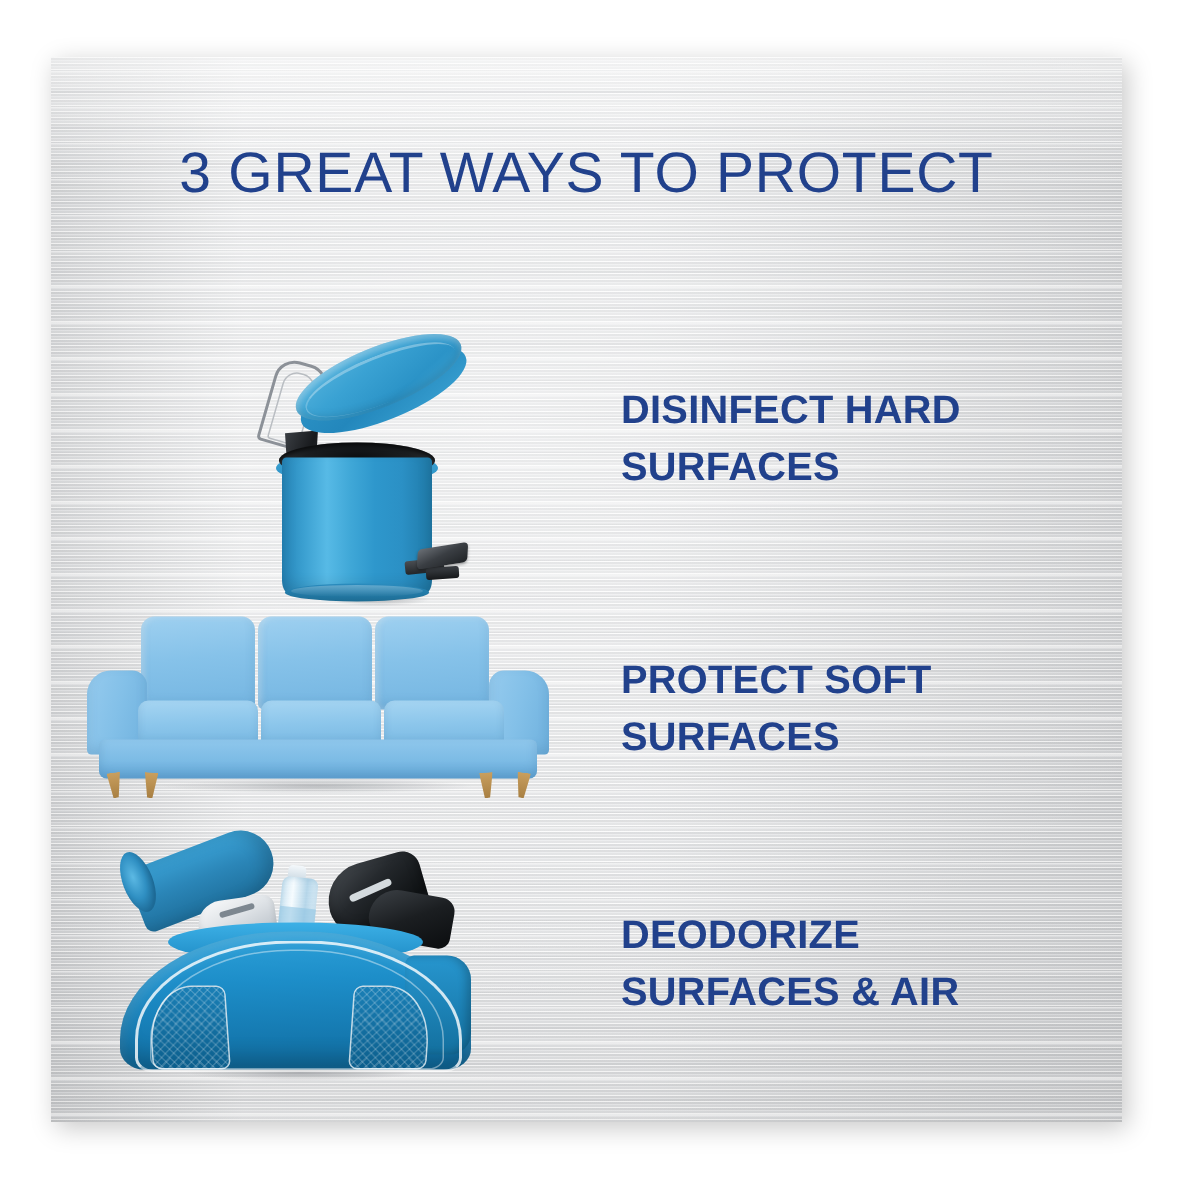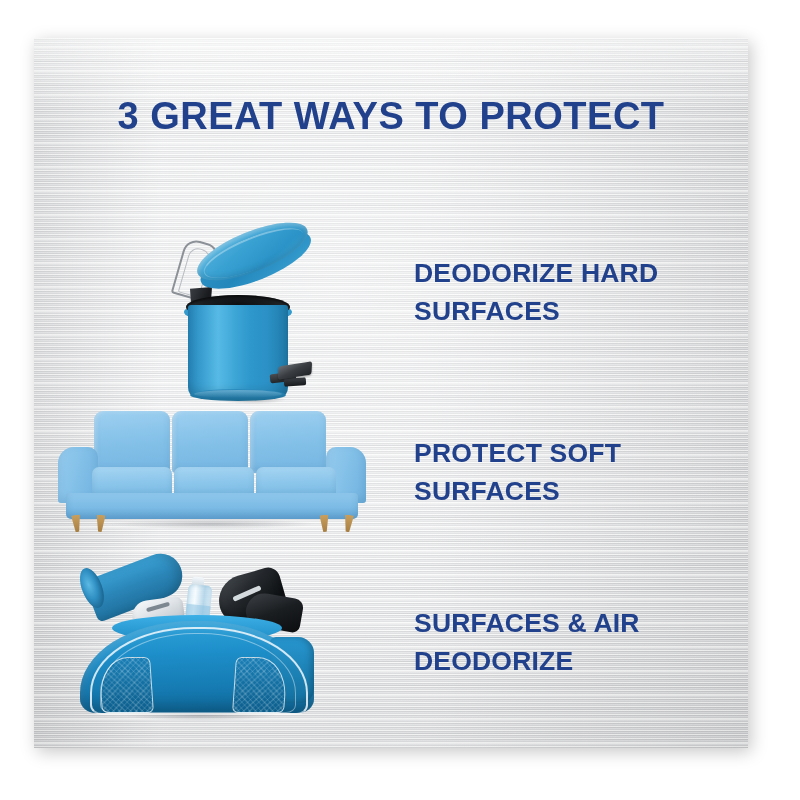--- a/index.html
+++ b/index.html
@@ -75,21 +75,21 @@
     pointer-events: none;
   }
 
   
   #headline {
     position: absolute;
     left: 0; right: 0;
     top: 32px;
     text-align: center;
     font-size: 38px;
-    font-weight: 700;
+    font-weight: 400;
     letter-spacing: 0.5px;
     color: #21418c;
     z-index: 5;
     white-space: nowrap;
   }
 
   
   .row {
     position: absolute;
     left: 0;
@@ -435,21 +435,21 @@
           </div>
           <div class="body"></div>
           <div class="base"></div>
           <div class="base-shine"></div>
           <div class="pedal-arm"></div>
           <div class="pedal-b"></div>
           <div class="pedal"></div>
         </div>
       </div>
       <div class="caption">
-        <span class="ln">DEODORIZE HARD</span>
+        <span class="ln">DISINFECT HARD</span>
         <span class="ln">SURFACES</span>
       </div>
     </div>
 
     <div class="row" id="row-2">
       <div class="art">
         <div id="sofa">
           <div class="shadow"></div>
           <div class="back-c bc1"></div>
           <div class="back-c bc2"></div>
@@ -491,19 +491,19 @@
           <div class="handle"></div>
           <div class="bag"></div>
           <div class="endcap"></div>
           <div class="mesh mesh-l"></div>
           <div class="mesh mesh-r"></div>
           <div class="piping"></div>
           <div class="piping2"></div>
         </div>
       </div>
       <div class="caption">
+        <span class="ln">DEODORIZE</span>
         <span class="ln">SURFACES &amp; AIR</span>
-        <span class="ln">DEODORIZE</span>
       </div>
     </div>
 
   </div>
 </div>
 
 </body></html>

